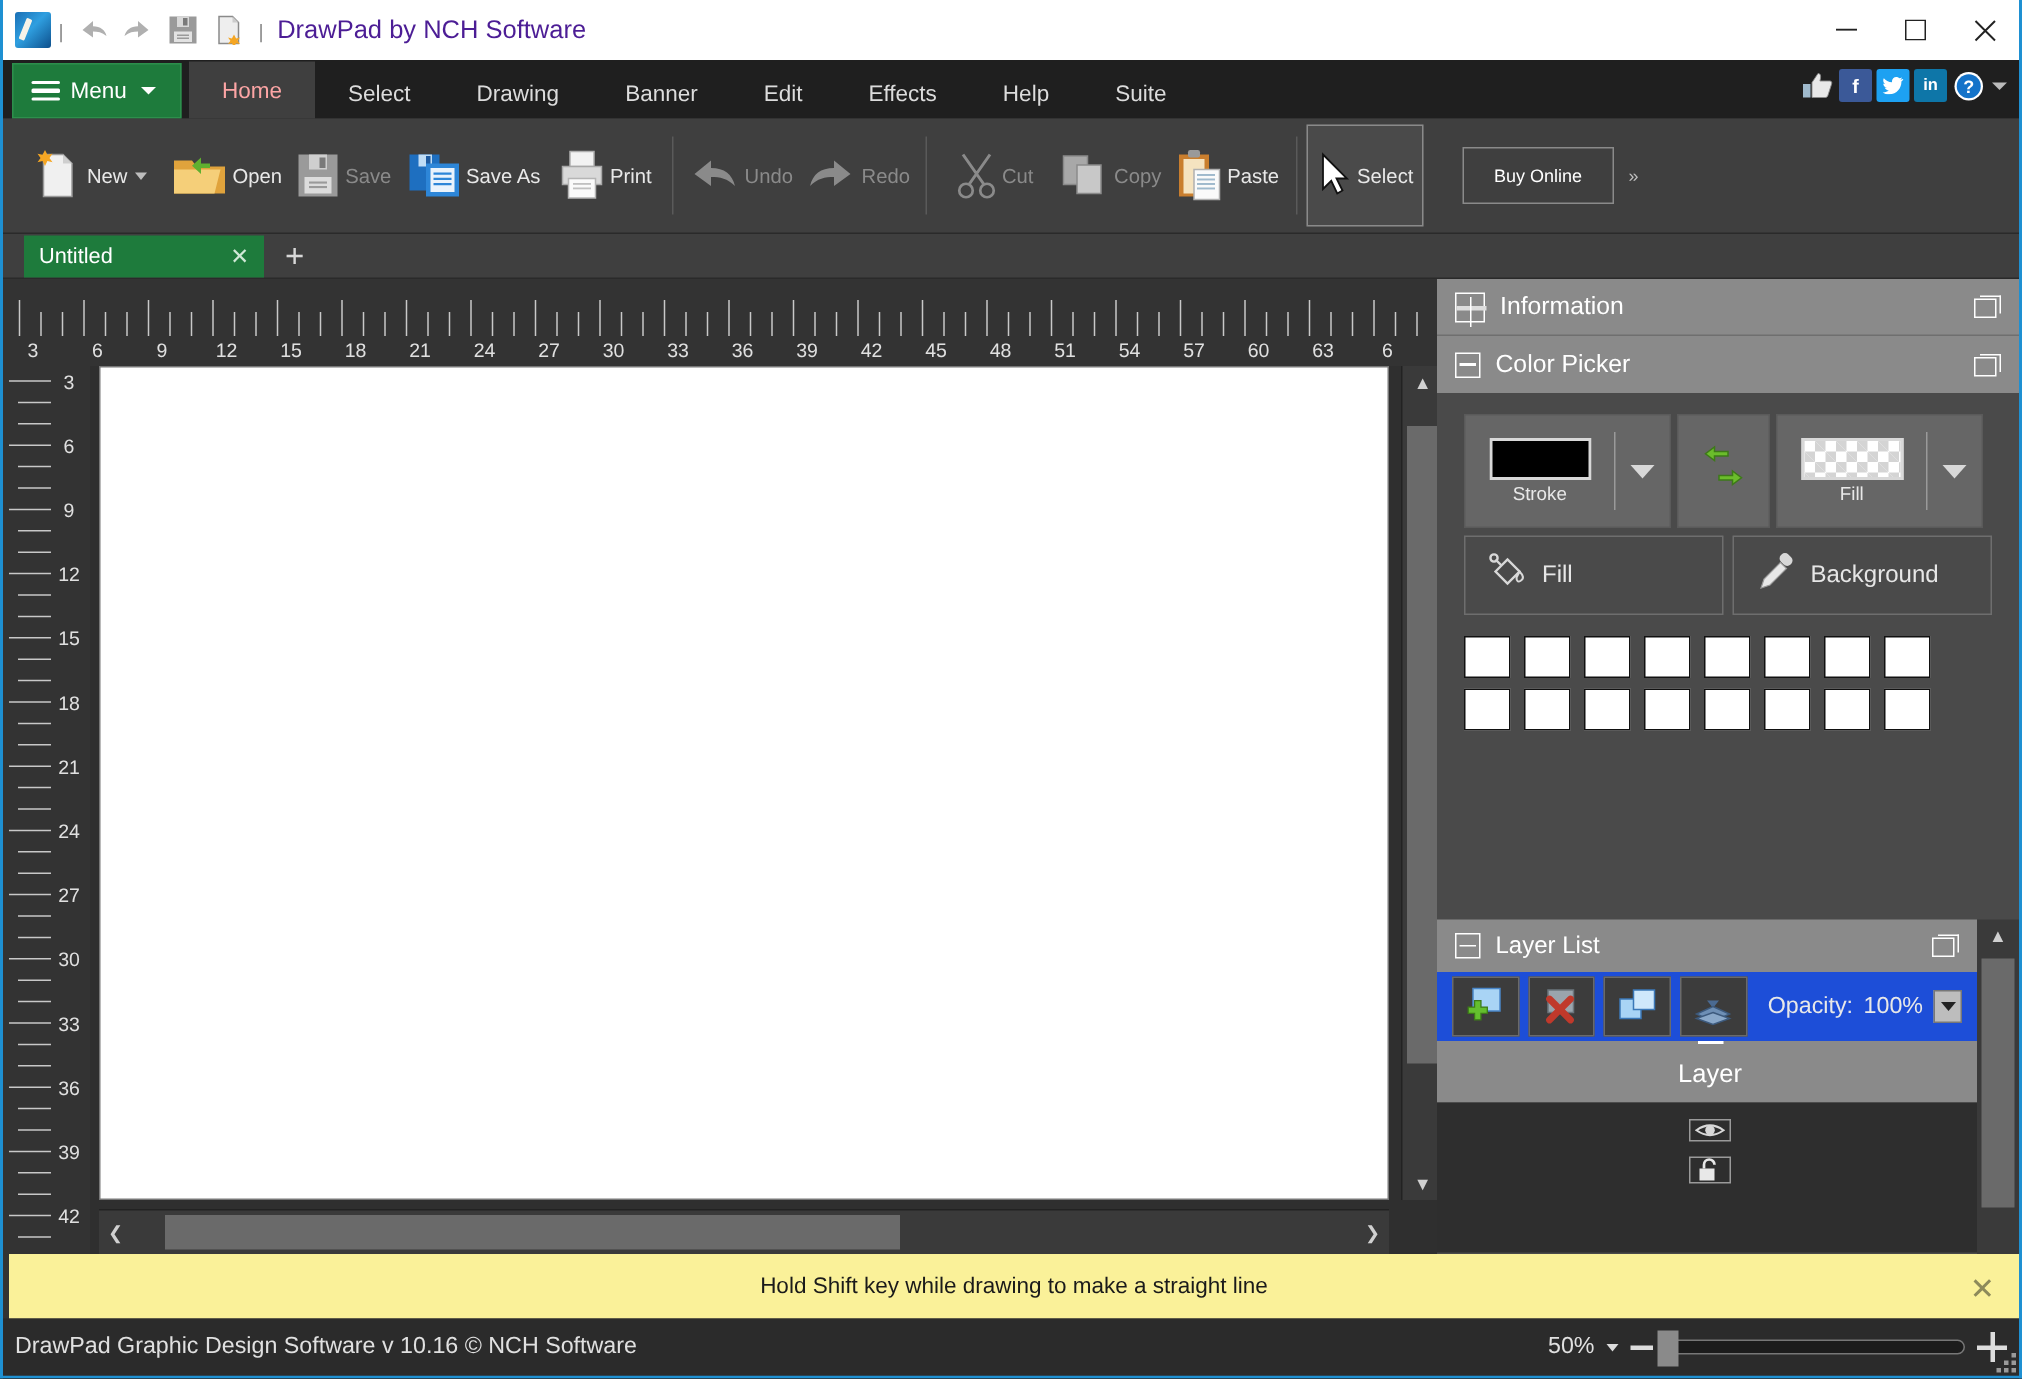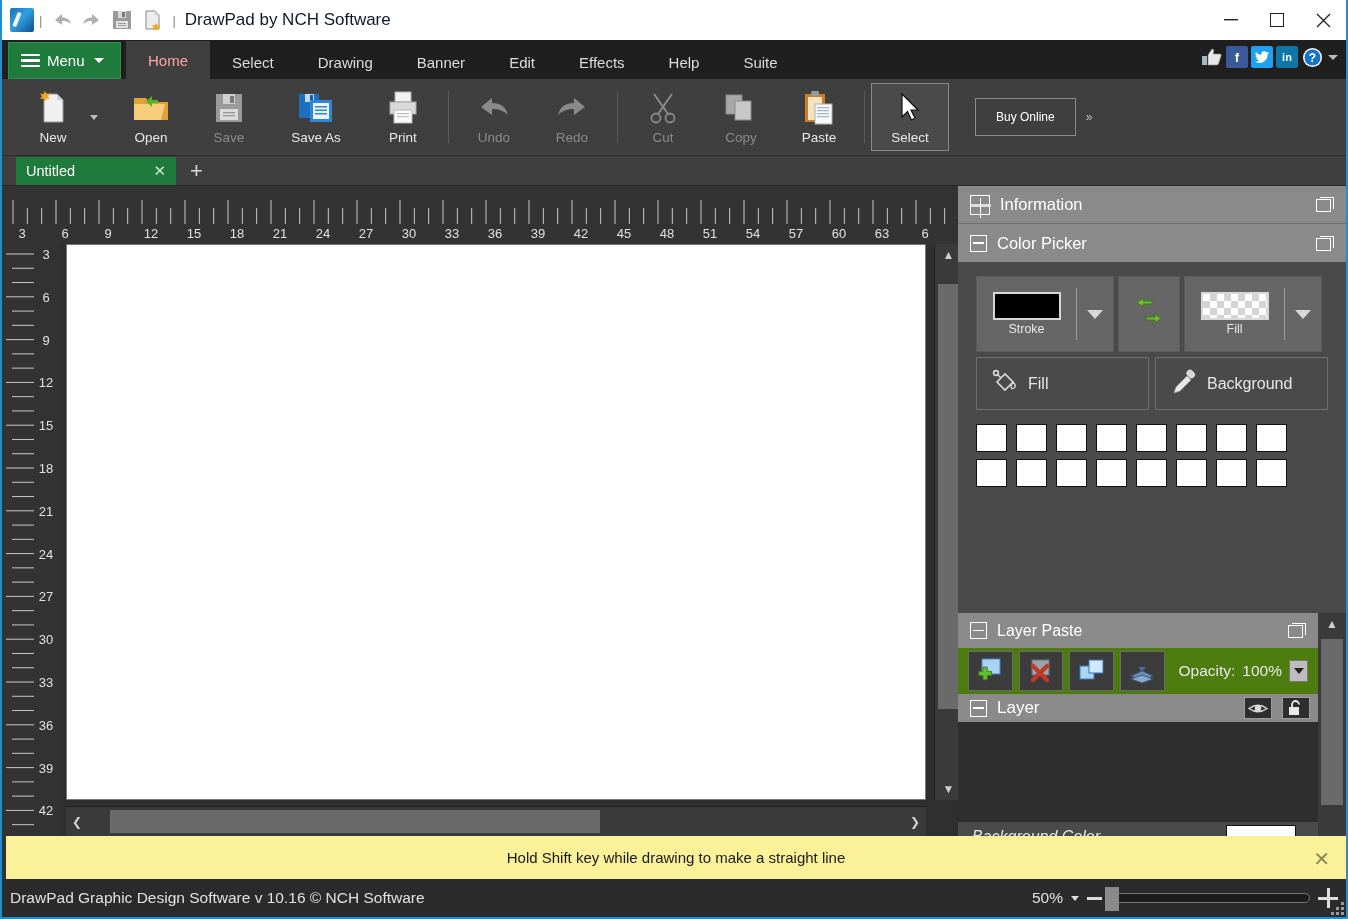--- a/index.html
+++ b/index.html
@@ -6,39 +6,39 @@
   html,body{ width:1348px; height:919px; overflow:hidden; background:#2b2b2b;
     font-family:"Liberation Sans", sans-serif; }
   #app{ position:relative; width:1348px; height:919px; border-left:2px solid #1e90d2; border-right:2px solid #1e90d2; border-bottom:2px solid #1e90d2; background:#333333; }
 
   
   .titlebar{ height:40px; background:#ffffff; display:flex; align-items:center; padding-left:8px; }
   .tb-logo{ width:24px;height:24px; background:linear-gradient(135deg,#1b6fb5 0%,#2f9fe0 45%,#0d4f8c 100%); border-radius:2px; position:relative; overflow:hidden;}
   .tb-logo:after{content:"";position:absolute;left:5px;top:4px;width:4px;height:15px;background:#f7f3e8;transform:rotate(22deg);border-radius:1px;}
   .tb-sep{ color:#888; margin:0 5px; font-size:13px;}
   .tb-ico{ width:30px;height:30px;display:flex;align-items:center;justify-content:center;}
-  .tb-title{ font-size:17px; color:#0f172a; margin-left:4px; white-space:nowrap;}
+  .tb-title{ font-size:17px; color:#4c1d95; margin-left:4px; white-space:nowrap;}
   .tb-spacer{flex:1;}
   .wbtn{ width:46px;height:40px;display:flex;align-items:center;justify-content:center;color:#222;}
 
   
   .tabstrip{ height:39px; background:#1f1f1f; display:flex; align-items:flex-end; position:relative;}
   .menubtn{ width:113px;height:37px;margin:0 0 0 6px; background:#1e7b3c; color:#fff; display:flex;align-items:center; gap:7px; padding-left:12px; font-size:15px; border:1px solid #2d8f4c;}
   .burger{display:inline-block;width:19px;}
   .burger i{display:block;height:2.5px;background:#fff;margin:3px 0;border-radius:1px;}
   .caret-d{width:0;height:0;border-left:5px solid transparent;border-right:5px solid transparent;border-top:5px solid #fff;margin-left:2px;}
   .tabs{display:flex;align-items:flex-end;height:39px;margin-left:5px;}
   .tab{ height:34px; padding:0 22px; display:flex;align-items:center;justify-content:center; color:#dcdcdc; font-size:15px; }
   .tab.active{ background:#3f3f3f; color:#fca5a5; height:38px; }
   .social{position:absolute;right:8px;top:6px;display:flex;align-items:center;gap:3px;}
   .sico{width:22px;height:22px;display:flex;align-items:center;justify-content:center;border-radius:2px;font-size:13px;font-weight:bold;color:#fff;}
 
   
   .ribbon{ height:77px; background:#3f3f3f; display:flex; align-items:center; border-bottom:1px solid #2a2a2a; position:relative;}
-  .rb{ width:78px;height:70px; display:flex;flex-direction:column;align-items:center;justify-content:center; gap:3px; color:#e8e8e8; font-size:13.5px;}
+  .rb{ width:78px;height:70px; display:flex;flex-direction:row;align-items:center;justify-content:center; gap:3px; color:#e8e8e8; font-size:13.5px;}
   .rb.wide{width:96px;}
   .rb.dis{color:#8a8a8a;}
   .rb.sel{border:1px solid #8a8a8a;background:#4a4a4a;height:68px;}
   .rb .gl{height:38px;display:flex;align-items:center;justify-content:center;}
   .rsep{width:1px;height:52px;background:#5a5a5a;margin:0 6px;}
   .newdrop{width:0;height:0;border-left:4px solid transparent;border-right:4px solid transparent;border-top:5px solid #bdbdbd;margin-left:2px;}
   .buy{ border:1px solid #8a8a8a; color:#fff; font-size:12px; padding:11px 20px; margin-left:26px;}
   .chev2{color:#c0c0c0;font-size:12px;margin-left:10px;}
 
   
@@ -81,25 +81,25 @@
   .checker{background-image:
       linear-gradient(45deg,#d4d4d4 25%,transparent 25%,transparent 75%,#d4d4d4 75%),
       linear-gradient(45deg,#d4d4d4 25%,transparent 25%,transparent 75%,#d4d4d4 75%);
     background-size:14px 14px; background-position:0 0,7px 7px; background-color:#ffffff;}
   .btnrow{display:flex;gap:6px;margin-top:5px;}
   .tbtn{flex:1;background:#4a4a4a;border:1px solid #6e6e6e;height:53px;display:flex;align-items:center;gap:9px;padding-left:14px;color:#e6e6e6;font-size:16px;}
   .palette{margin-top:14px;}
   .prow{display:flex;gap:9px;margin-bottom:7px;}
   .psw{width:31px;height:28px;background:#fff;border:1px solid #111;}
   .llhead{position:absolute;left:0;right:28px;top:427px;}
-  .llbar{height:46px;background:#4d7c0f;display:flex;align-items:center;gap:6px;padding:0 10px;}
+  .llbar{height:46px;background:#1d4ed8;display:flex;align-items:center;gap:6px;padding:0 10px;}
   .lbtn{width:46px;height:40px;background:#3c3c3c;border:1px solid #6a6a6a;display:flex;align-items:center;justify-content:center;}
   .opac{color:#e8e8e8;font-size:15.5px;margin-left:8px;display:flex;align-items:center;gap:7px;}
   .opbox{width:19px;height:22px;background:#bdbdbd;border:1px solid #777;display:flex;align-items:center;justify-content:center;}
-  .layerrow{height:28px;background:#8a8a8a;display:flex;align-items:center;padding:0 8px 0 12px;gap:10px;color:#fff;font-size:17px;}
+  .layerrow{height:41px;background:#8a8a8a;display:flex;align-items:center;padding:0 8px 0 12px;gap:10px;color:#fff;font-size:17px;flex-direction:column;}
   .lico{width:28px;height:22px;background:#2e2e2e;border:1px solid #9a9a9a;display:flex;align-items:center;justify-content:center;}
   .layerbody{height:100px;background:#2e2e2e;}
   .bgrow{height:30px;display:flex;align-items:center;justify-content:space-between;padding:0 22px 0 14px;color:#e6e6e6;font-size:16px;overflow:hidden;}
   .bgsw{width:70px;height:24px;background:#fff;border:1px solid #111;}
   .rpsb{position:absolute;right:0;top:427px;width:28px;bottom:0;background:#3a3a3a;}
 
   
   .tip{ position:absolute;left:4px;right:0;bottom:38px;height:43px;background:#faf199;display:flex;align-items:center;justify-content:center;color:#1a1a1a;font-size:15px;}
   .tipx{position:absolute;right:16px;top:11px;color:#8d8a5a;font-size:20px;}
   .status{ position:absolute;left:0;right:0;bottom:0;height:38px;background:#2b2b2b;display:flex;align-items:center;padding:0 8px;color:#e0e0e0;font-size:15.5px;}
@@ -650,21 +650,21 @@
               <div class="psw"></div>
               <div class="psw"></div>
               <div class="psw"></div>
           </div>
         </div>
       </div>
 
       <div class="llhead">
         <div class="phead" style="height:35px;font-size:16px;">
           <span class="pm"></span>
-          <span>Layer Paste</span>
+          <span>Layer List</span>
           <span class="sp"></span>
           <span class="popico"></span>
         </div>
 
         <div class="llbar">
           <div class="lbtn">
             <svg width="28" height="26" viewBox="0 0 28 26">
                 <rect x="6" y="1" width="18" height="15" fill="#a9d4f5" stroke="#4a86c8"></rect>
                 <path d="M8 11 h5 v-5 h5 v5 h5 v5 h-5 v5 h-5 v-5 h-5 z" fill="#64bf2e" stroke="#3c7a18" transform="translate(-4,4) scale(0.85)"></path>
               </svg>

